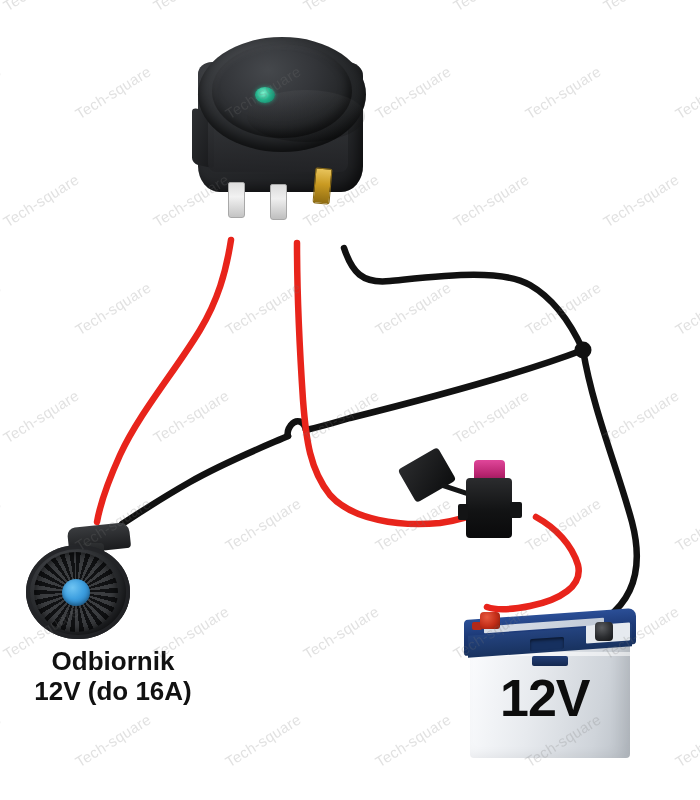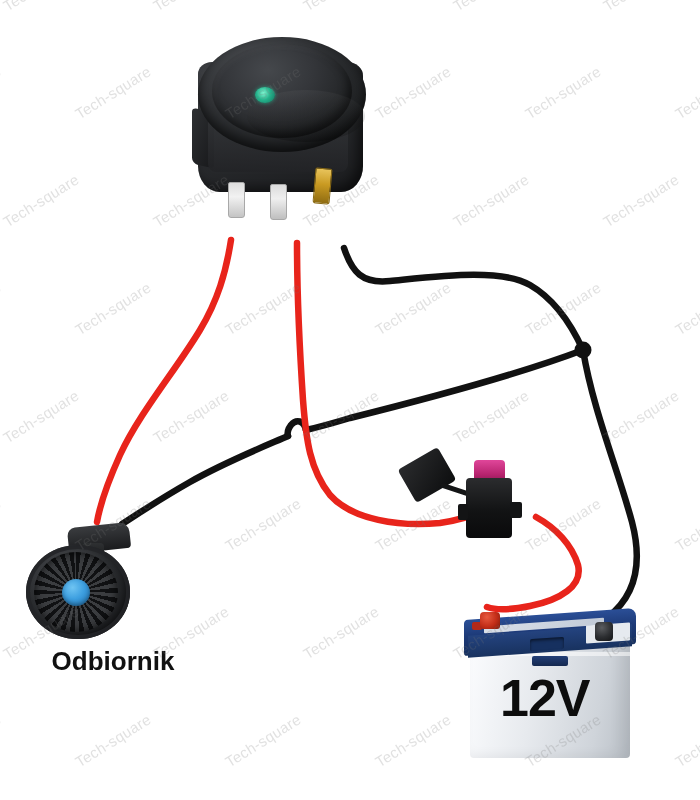--- a/index.html
+++ b/index.html
@@ -449,20 +449,21 @@
     <div id="bat-term-pos-nub"></div>
     <div id="bat-term-pos"></div>
     <div id="bat-term-neg"></div>
   </div>
 
   <div id="battery-voltage">12V</div>
 
 
   <div class="label" id="label-load">
     <span class="l1">Odbiornik</span>
+    <span class="l2">12V (do 16A)</span>
   </div>
 
   <div id="watermark-layer">
       <span class="wm" style="left: 0px; top: 0px;">Tech-square</span>
       <span class="wm" style="left: 150px; top: 0px;">Tech-square</span>
       <span class="wm" style="left: 300px; top: 0px;">Tech-square</span>
       <span class="wm" style="left: 450px; top: 0px;">Tech-square</span>
       <span class="wm" style="left: 600px; top: 0px;">Tech-square</span>
       <span class="wm" style="left: -78px; top: 108px;">Tech-square</span>
       <span class="wm" style="left: 72px; top: 108px;">Tech-square</span>

